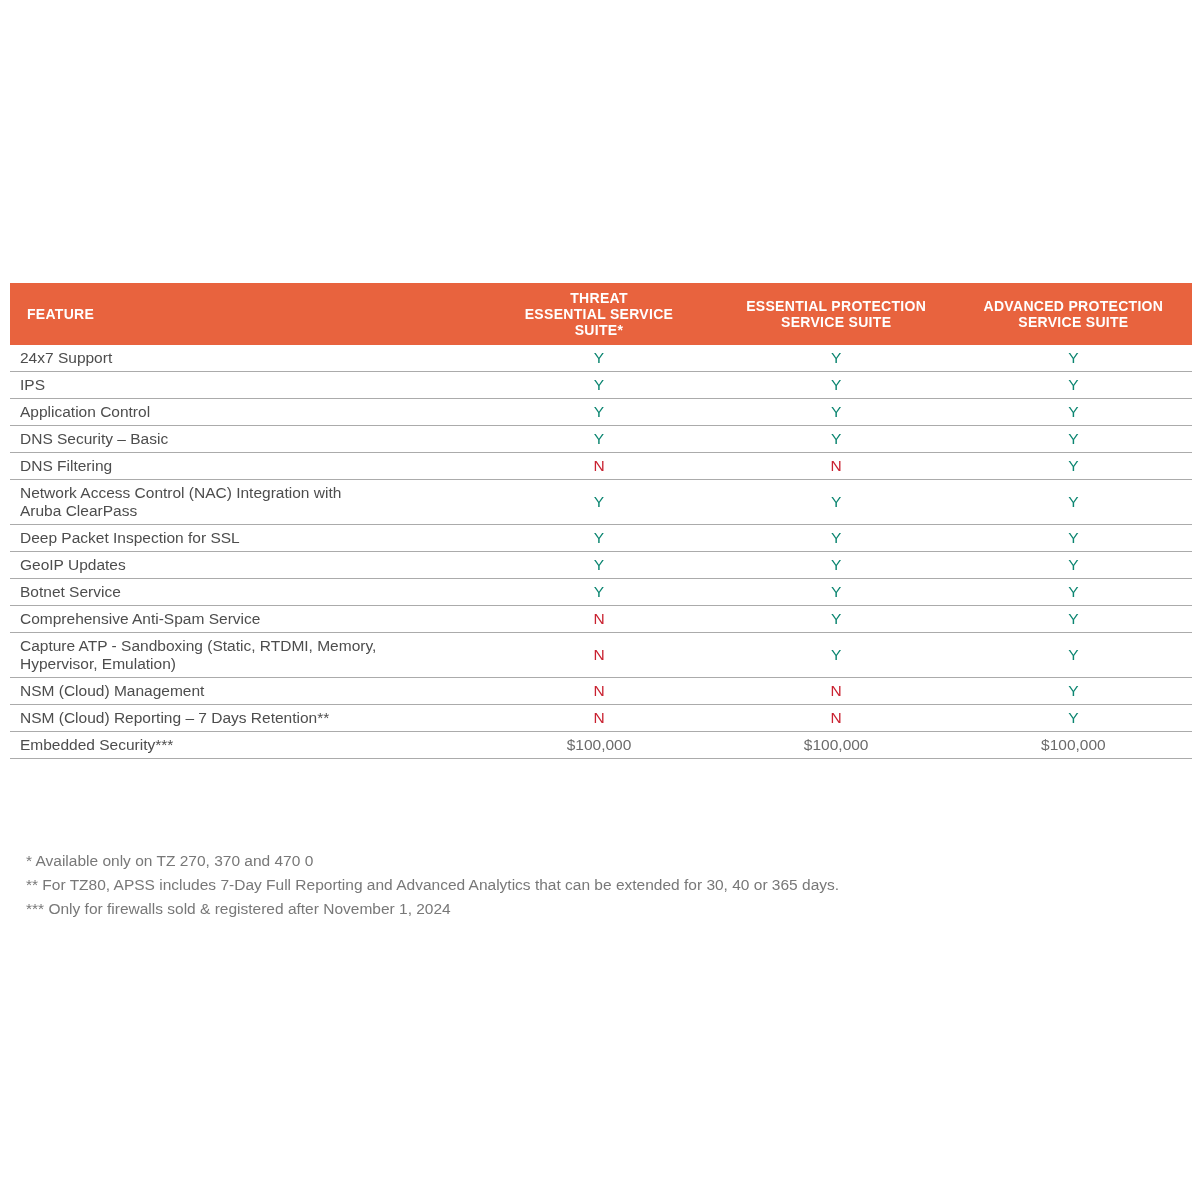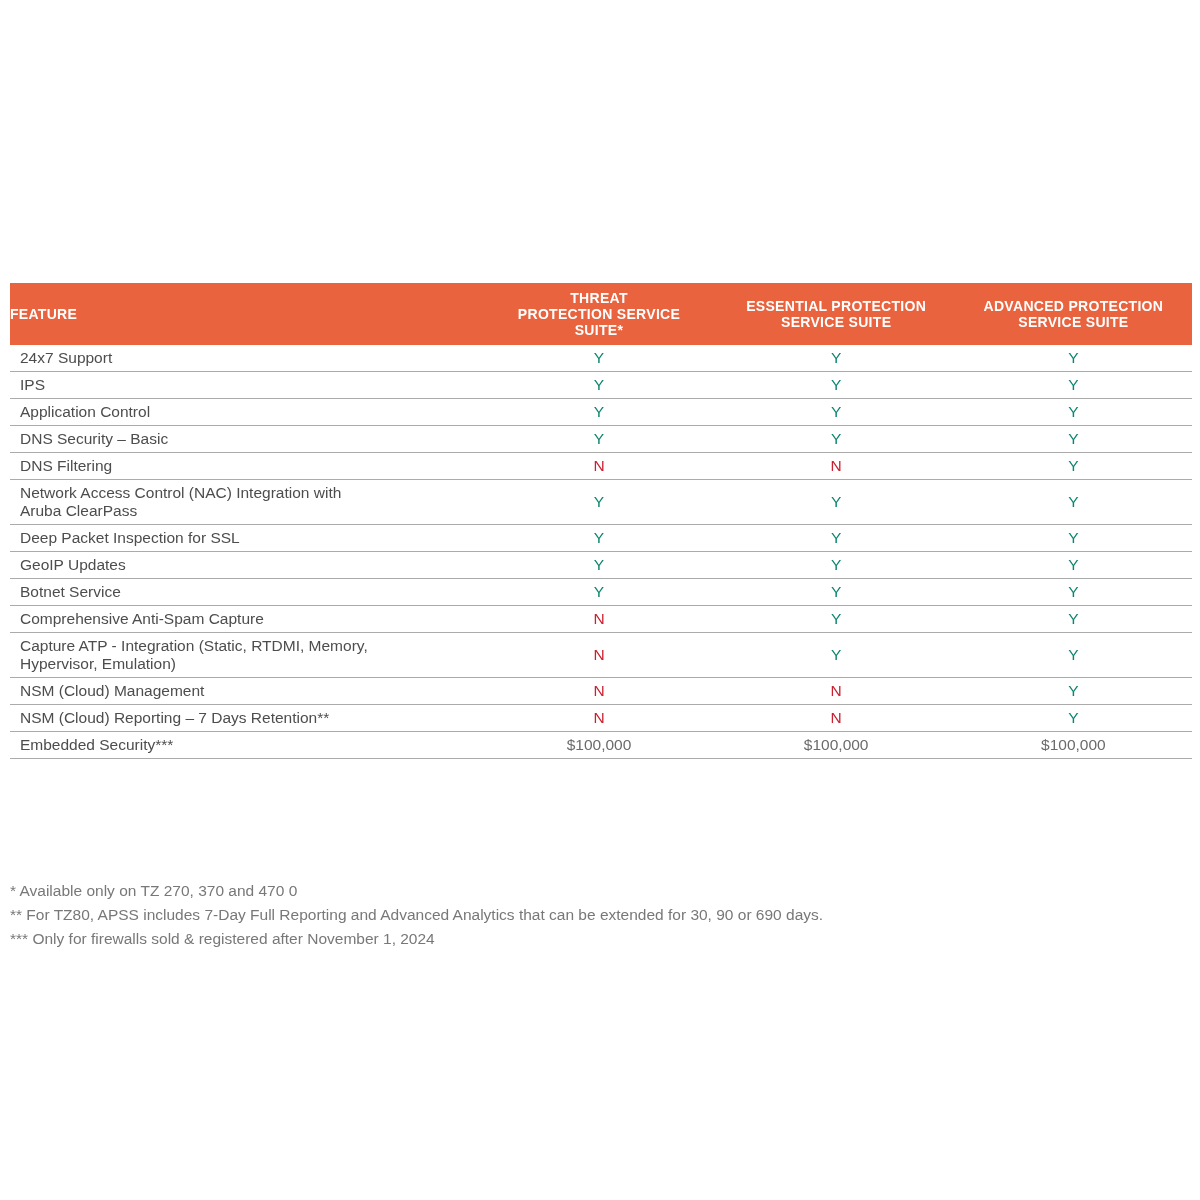--- a/index.html
+++ b/index.html
@@ -41,21 +41,21 @@
     font-size: 14px;
     line-height: 16px;
     letter-spacing: 0.3px;
     height: 62px;
     vertical-align: middle;
     white-space: pre-line;
     padding: 0 6px;
   }
   thead th.feature-col {
     text-align: left;
-    padding-left: 0;
+    padding-left: 17px;
     width: 470px;
   }
   thead th.value-col {
     text-align: center;
     width: 237px;
   }
   tbody td {
     border-bottom: 1px solid var(--row-border);
     vertical-align: middle;
     font-size: 15.5px;
@@ -70,42 +70,41 @@
     color: var(--feature-text);
     white-space: pre-line;
   }
   td.value-cell { text-align: center; }
   td.value-cell.yes { color: var(--yes); }
   td.value-cell.no { color: var(--no); }
   td.value-cell.money { color: var(--money-text); }
   .footnotes {
     position: absolute;
     top: 851px;
-    left: 10px;
+    left: 26px;
     width: 1100px;
     color: var(--footnote-text);
     font-size: 15.5px;
-    margin-top: 30px;
   }
   .footnotes p {
     margin: 0 0 5px 0;
     line-height: 19px;
   }
 </style>
 </head>
 <body>
 
 <div class="page">
 
   <table class="comparison-table">
     <thead>
       <tr>
         <th class="feature-col">FEATURE</th>
         <th class="value-col">THREAT
-PROTECTION SERVICE
+ESSENTIAL SERVICE
 SUITE*</th>
         <th class="value-col">ESSENTIAL PROTECTION
 SERVICE SUITE</th>
         <th class="value-col">ADVANCED PROTECTION
 SERVICE SUITE</th>
       </tr>
     </thead>
     <tbody id="table-body">
         <tr>
           <td class="feature-cell">24x7 Support</td>
@@ -156,27 +155,27 @@
           <td class="value-cell yes">Y</td>
           <td class="value-cell yes">Y</td>
         </tr>
         <tr>
           <td class="feature-cell">Botnet Service</td>
           <td class="value-cell yes">Y</td>
           <td class="value-cell yes">Y</td>
           <td class="value-cell yes">Y</td>
         </tr>
         <tr>
-          <td class="feature-cell">Comprehensive Anti-Spam Capture</td>
-          <td class="value-cell no">N</td>
-          <td class="value-cell yes">Y</td>
-          <td class="value-cell yes">Y</td>
-        </tr>
-        <tr>
-          <td class="feature-cell">Capture ATP -  Integration (Static, RTDMI, Memory,
+          <td class="feature-cell">Comprehensive Anti-Spam Service</td>
+          <td class="value-cell no">N</td>
+          <td class="value-cell yes">Y</td>
+          <td class="value-cell yes">Y</td>
+        </tr>
+        <tr>
+          <td class="feature-cell">Capture ATP -  Sandboxing (Static, RTDMI, Memory,
 Hypervisor, Emulation)</td>
           <td class="value-cell no">N</td>
           <td class="value-cell yes">Y</td>
           <td class="value-cell yes">Y</td>
         </tr>
         <tr>
           <td class="feature-cell">NSM (Cloud) Management</td>
           <td class="value-cell no">N</td>
           <td class="value-cell no">N</td>
           <td class="value-cell yes">Y</td>
@@ -191,17 +190,17 @@
           <td class="feature-cell">Embedded Security***</td>
           <td class="value-cell money">$100,000</td>
           <td class="value-cell money">$100,000</td>
           <td class="value-cell money">$100,000</td>
         </tr>
       </tbody>
   </table>
 
   <div class="footnotes">
     <p>* Available only on TZ 270, 370 and 470 0</p>
-    <p>** For TZ80, APSS includes 7-Day Full Reporting and Advanced Analytics that can be extended for 30, 90 or 690 days.</p>
+    <p>** For TZ80, APSS includes 7-Day Full Reporting and Advanced Analytics that can be extended for 30, 40 or 365 days.</p>
     <p>*** Only for firewalls sold &amp; registered after November 1, 2024</p>
   </div>
 
 </div>
 
 </body></html>

